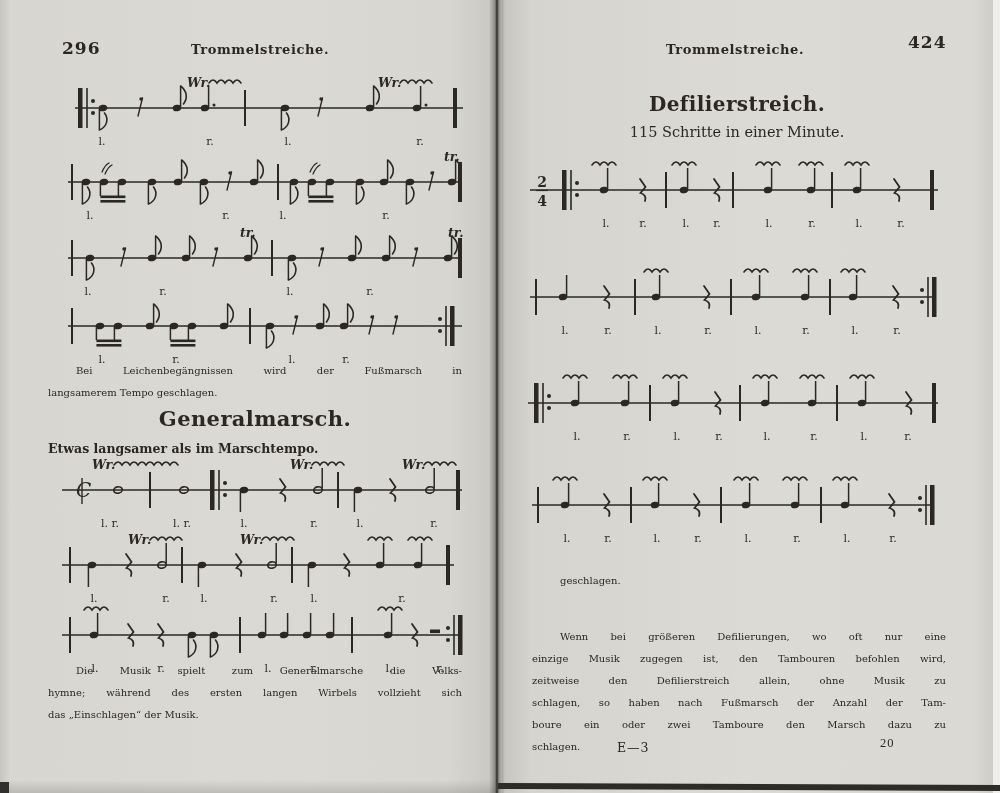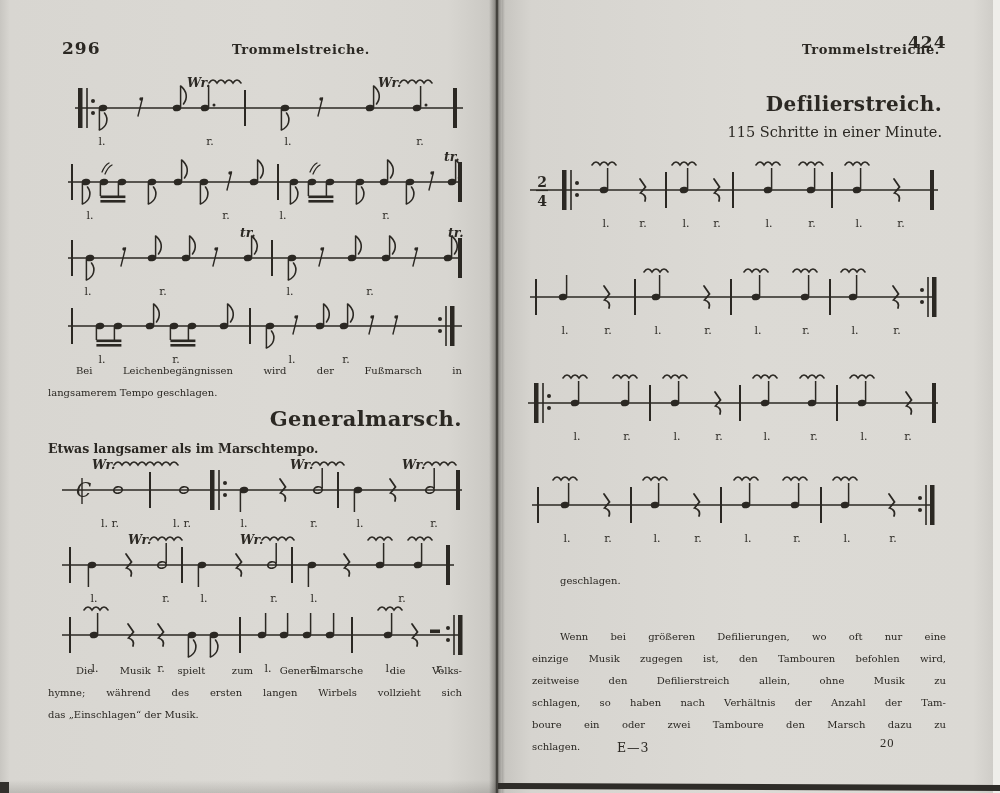--- a/index.html
+++ b/index.html
@@ -26,21 +26,21 @@
   .h-big{font-size:20px;font-weight:bold;letter-spacing:.4px;}
   .h-mid{font-size:21px;font-weight:bold;letter-spacing:.4px;}
   .sub{font-size:14.5px;}
   .tempo{font-size:12.5px;font-weight:bold;}
   .foot{font-size:12.5px;letter-spacing:1px;}
 
   .para{position:absolute;font-size:10px;line-height:22px;color:var(--ink);}
   .para .ln{text-align:justify;text-align-last:justify;}
   .para .ln:last-child{text-align-last:left;}
   .para.first-indent .ln:first-child{text-indent:28px;}
-  .center{text-align:right;}
+  .center{text-align:center;}
 
   svg.stave{position:absolute;overflow:visible;}
   svg.stave text{font-family:"DejaVu Serif","Liberation Serif",serif;fill:var(--ink);}
   #canvas, #canvas *{cursor:default;}
 </style>
 </head>
 <body>
 
 <div id="canvas">
 
@@ -70,21 +70,21 @@
     <div class="txt h-big center" style="left:30px;top:92px;width:410px;white-space:normal;">Defilierstreich.</div>
     <div class="txt sub center" style="left:30px;top:124px;width:410px;white-space:normal;">115 Schritte in einer Minute.</div>
 
     <div class="para first-indent" style="left:30px;top:570px;width:414px;">
         <div class="ln">geschlagen.</div>
       </div>
     <div class="para first-indent" style="left:30px;top:626px;width:414px;">
         <div class="ln">Wenn bei größeren Defilierungen, wo oft nur eine</div>
         <div class="ln">einzige Musik zugegen ist, den Tambouren befohlen wird,</div>
         <div class="ln">zeitweise den Defilierstreich allein, ohne Musik zu</div>
-        <div class="ln">schlagen, so haben nach Verhältnis der Anzahl der Tam-</div>
+        <div class="ln">schlagen, so haben nach Fußmarsch der Anzahl der Tam-</div>
         <div class="ln">boure ein oder zwei Tamboure den Marsch dazu zu</div>
         <div class="ln">schlagen.</div>
       </div>
 
     <div class="txt foot" style="left:115px;top:740px;">E—3</div>
     <div class="txt foot" style="left:378px;top:736px;font-family:Liberation Serif, serif;">20</div>
   </div>
 
   <div id="gutter"></div>
   <div id="right-sliver"></div>

